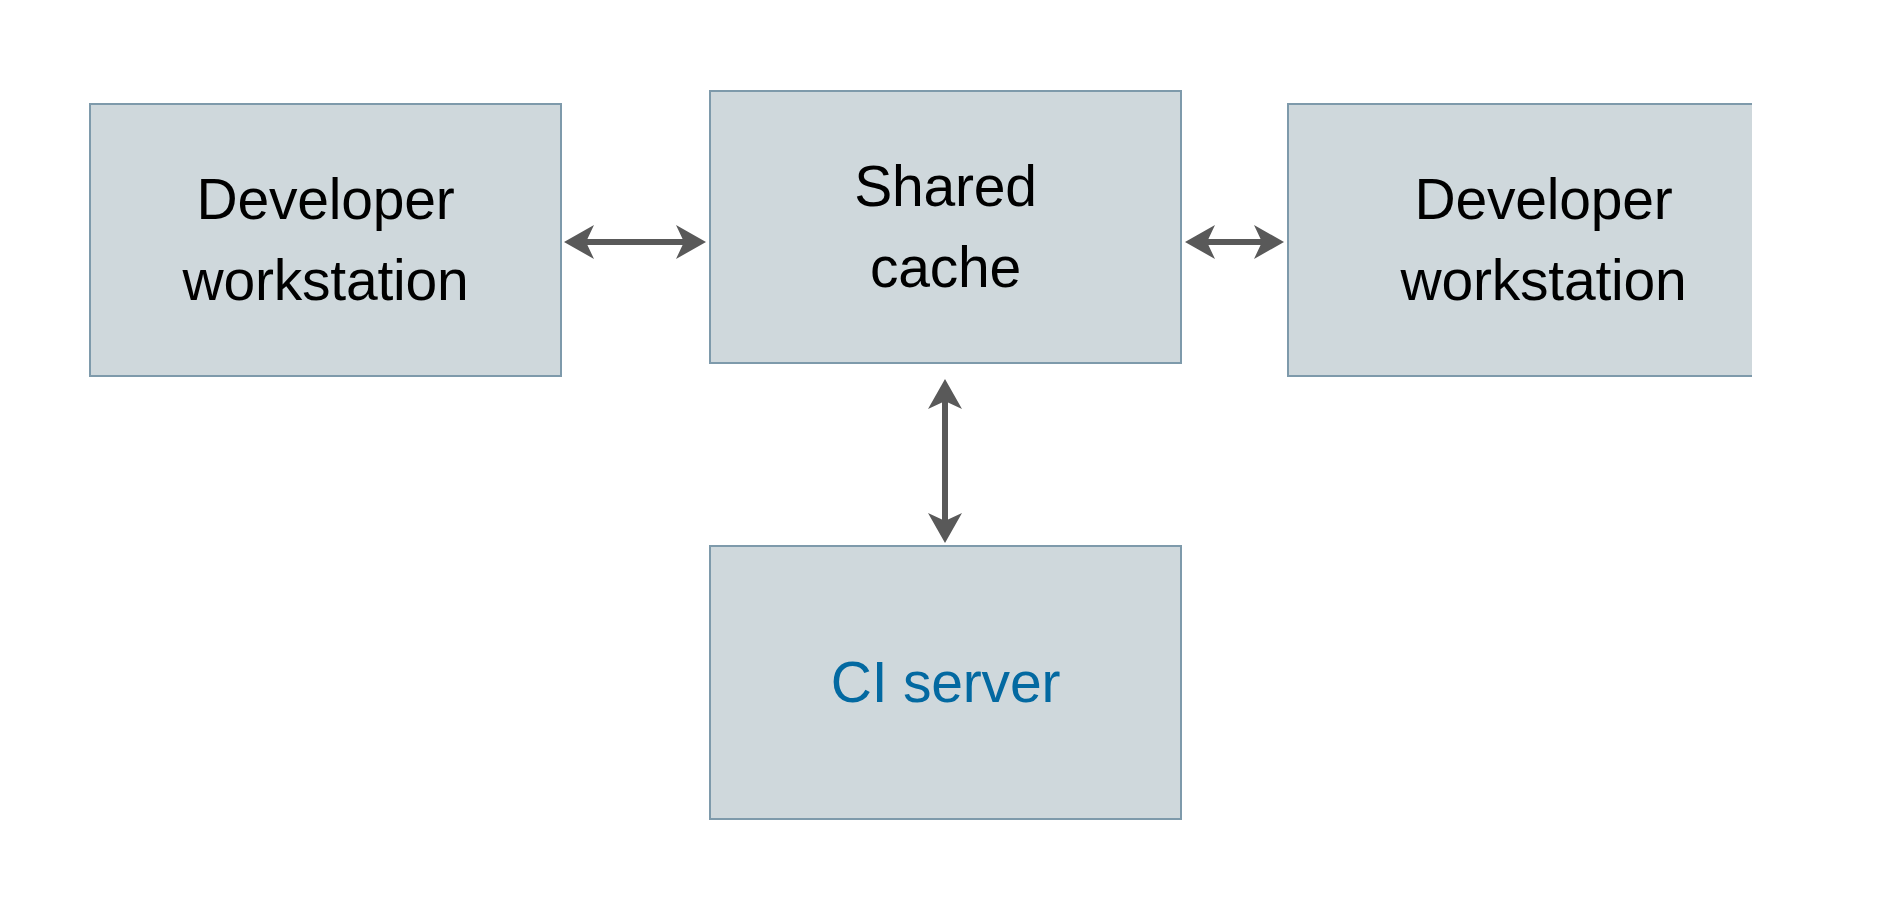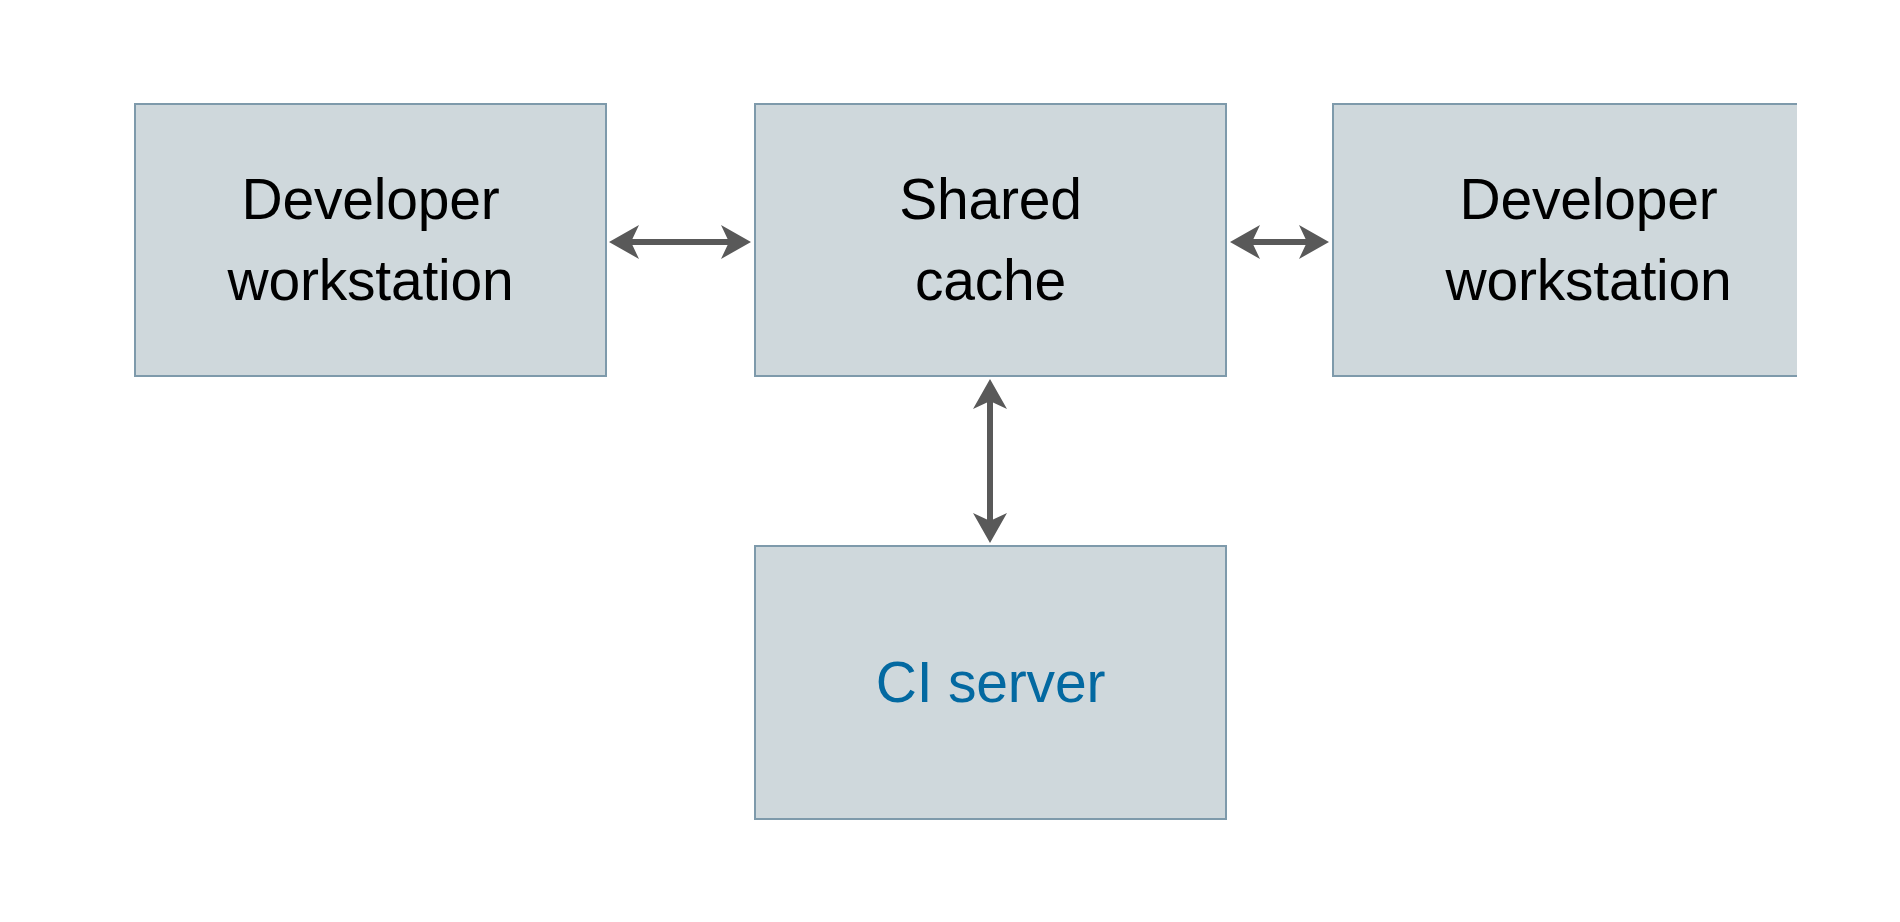--- a/index.html
+++ b/index.html
@@ -10,21 +10,20 @@
   }
   body {
     font-family: "Liberation Sans", "DejaVu Sans", sans-serif;
   }
   #canvas {
     position: relative;
     width: 1752px;
     height: 922px;
     background: #ffffff;
     overflow: hidden;
-    margin-left: 45px;
   }
   .node {
     position: absolute;
     box-sizing: border-box;
     background: #cfd8dc;
     border: 2px solid #7e9aab;
     display: flex;
     align-items: center;
     justify-content: center;
     text-align: center;
@@ -48,21 +47,21 @@
 </head>
 <body>
 
 <div id="canvas" style="background: rgb(255, 255, 255);">
 
   <div class="node" id="node-0" style="left: 89px; top: 103px; width: 473px; height: 274px; background: rgb(207, 216, 220); border-color: rgb(126, 154, 171);">
     <span class="node-label" style="color: rgb(0, 0, 0);">Developer
 workstation</span>
   </div>
 
-  <div class="node" id="node-1" style="left: 709px; top: 103px; width: 473px; height: 274px; background: rgb(207, 216, 220); border-color: rgb(126, 154, 171);">
+  <div class="node" id="node-1" style="left: 709px; top: 90px; width: 473px; height: 274px; background: rgb(207, 216, 220); border-color: rgb(126, 154, 171);">
     <span class="node-label" style="color: rgb(0, 0, 0);">Shared
 cache</span>
   </div>
 
   <div class="node" id="node-2" style="left: 1287px; top: 103px; width: 513px; height: 274px; background: rgb(207, 216, 220); border-color: rgb(126, 154, 171);">
     <span class="node-label" style="color: rgb(0, 0, 0);">Developer
 workstation</span>
   </div>
 
   <div class="node" id="node-3" style="left: 709px; top: 545px; width: 473px; height: 275px; background: rgb(207, 216, 220); border-color: rgb(126, 154, 171);">

